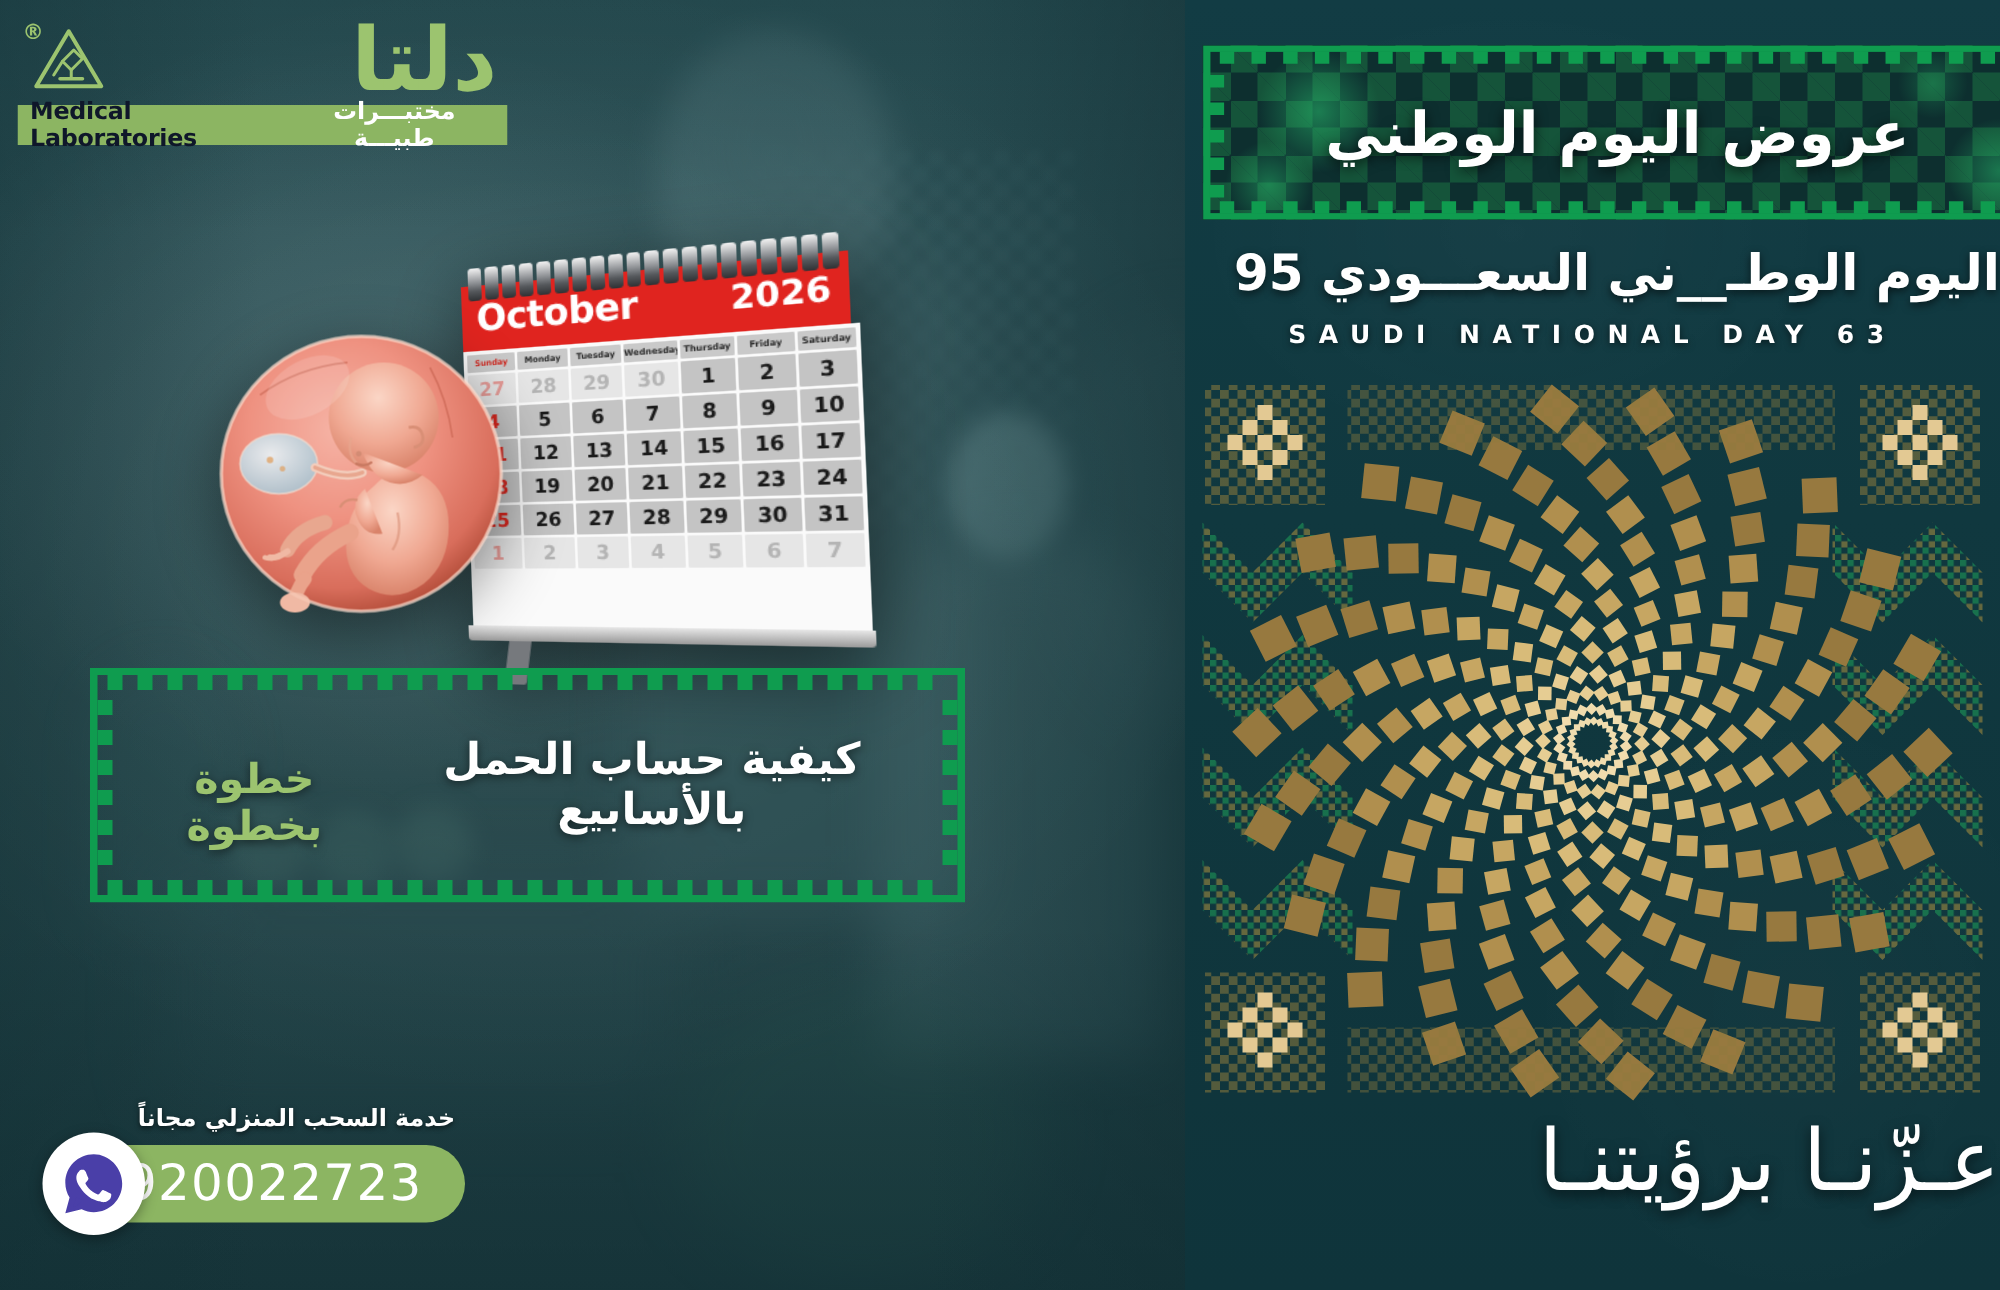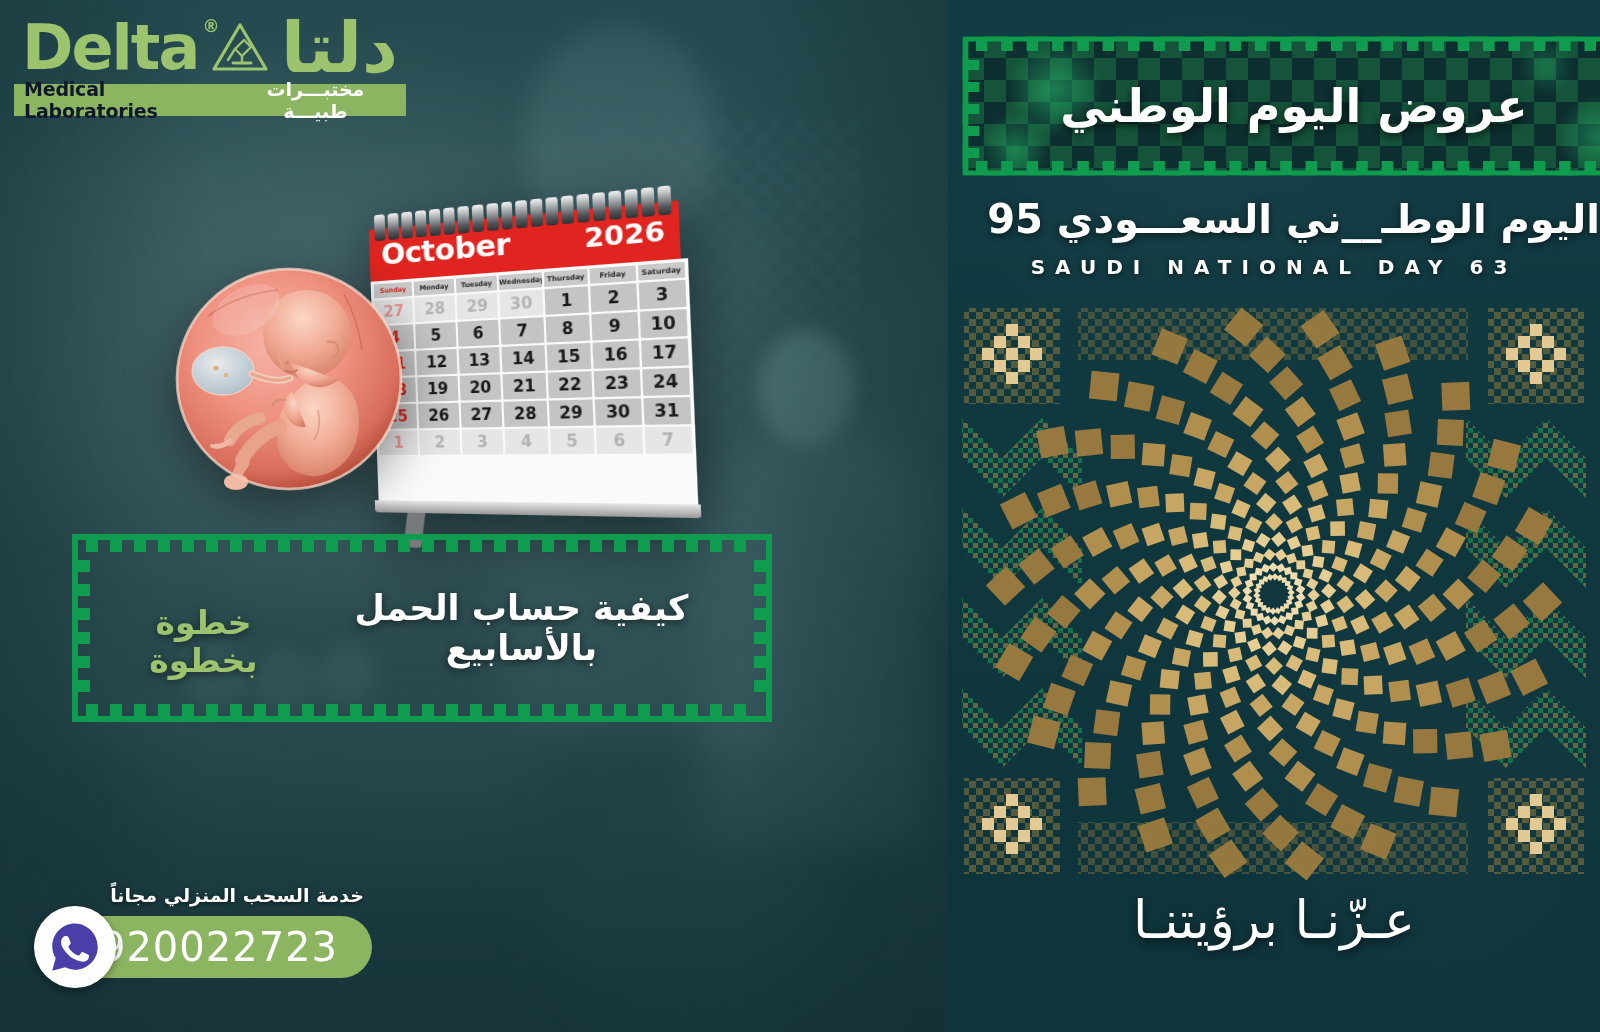--- a/index.html
+++ b/index.html
@@ -138,22 +138,22 @@
 
   .rp-sub-ar{position:absolute;left:0;top:196px;width:652px;color:#ffffff;
     font-size:40px;font-weight:700;letter-spacing:0;text-shadow:0 2px 7px rgba(0,0,0,.6);}
   .rp-sub-en{position:absolute;left:0;top:255px;width:652px;text-align:center;color:#ffffff;
     font-size:20px;font-weight:700;letter-spacing:10px;direction:ltr;
     text-shadow:0 2px 6px rgba(0,0,0,.55);}
 
   
   .rp-orn{position:absolute;left:0;top:298px;width:652px;height:586px;}
 
-  .rp-slogan{position:absolute;left:0;top:890px;width:652px;text-align:center;color:#ffffff;
-    font-size:52px;font-weight:400;text-shadow:0 3px 10px rgba(0,0,0,.6);}
+  .rp-slogan{position:absolute;left:0;top:890px;width:652px;color:#ffffff;
+    font-size:68px;font-weight:400;text-shadow:0 3px 10px rgba(0,0,0,.6);}
 </style>
 </head>
 <body>
 
 <div class="poster">
 
   <div class="left-panel">
 
     <div class="photo-bg">
       <div class="pb wallpat"></div>
@@ -168,21 +168,20 @@
       <div class="pb table"></div>
       <div class="pb fruit1"></div>
       <div class="pb fruit2"></div>
       <div class="pb fruit3"></div>
       <div class="pb plant"></div>
     </div>
     <div class="left-vig"></div>
 
     <div class="logo">
       <div class="logo-row">
-        <span class="logo-word">Delta</span>
         <span class="logo-mark">
           <span class="logo-reg">®</span>
           <svg viewBox="0 0 58 52" fill="none">
             <path d="M29 3 L55 47 H3 Z" stroke="#9cc46f" stroke-width="3.2" stroke-linejoin="round"></path>
             <path d="M33 18 l7 7 -9 9 -7 -7 z" stroke="#9cc46f" stroke-width="2.4" stroke-linejoin="round"></path>
             <path d="M24 27 l-7 11" stroke="#9cc46f" stroke-width="2.4" stroke-linecap="round"></path>
             <path d="M31 34 v6" stroke="#9cc46f" stroke-width="2.4" stroke-linecap="round"></path>
             <path d="M22 41 h18" stroke="#9cc46f" stroke-width="2.8" stroke-linecap="round"></path>
           </svg>
         </span>

